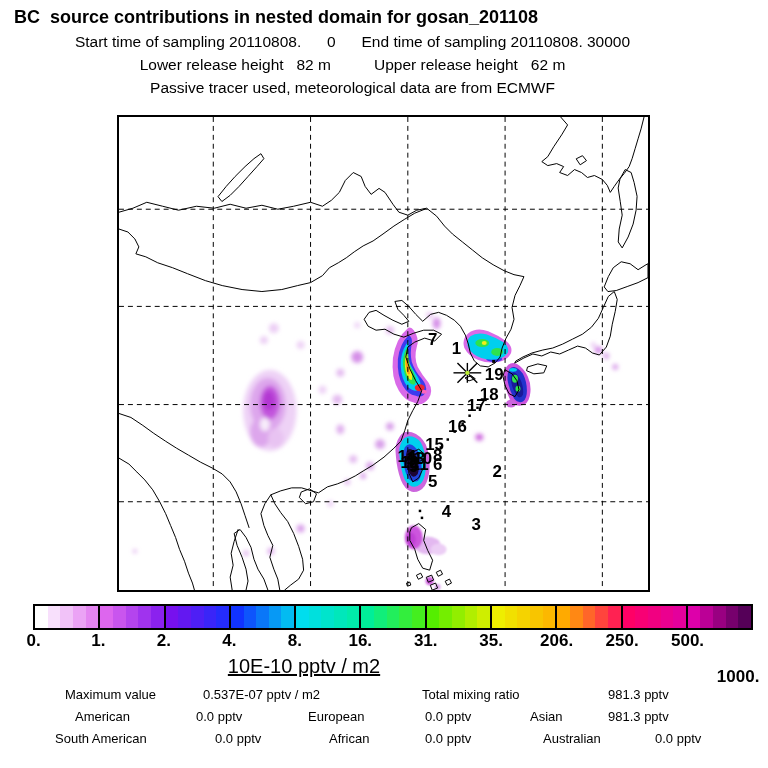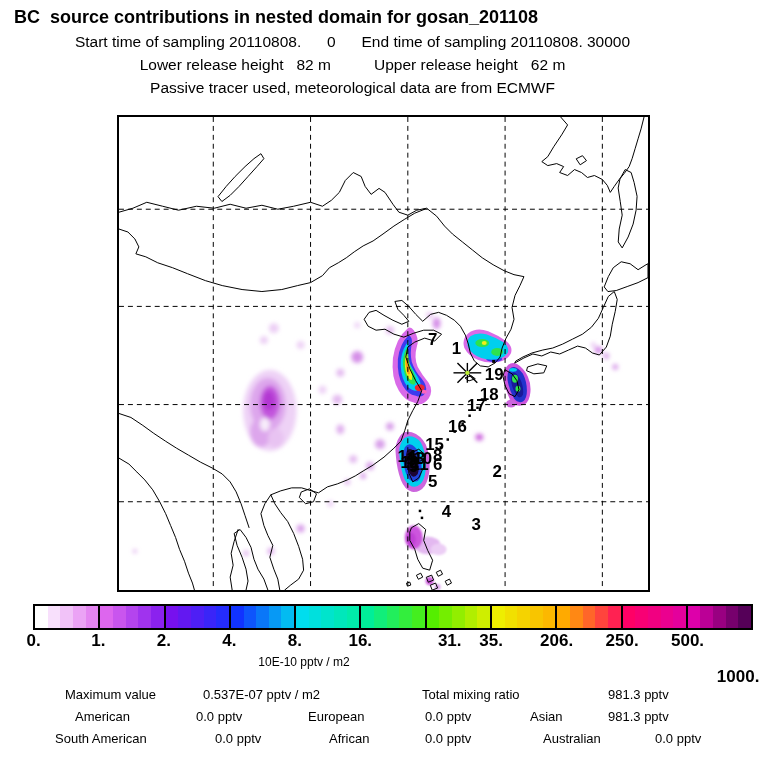--- a/index.html
+++ b/index.html
@@ -18,21 +18,21 @@
   .station{font-family:"Liberation Sans",sans-serif;font-size:17px;font-weight:bold;
            text-anchor:middle;}
   #colorbar{position:absolute;left:33px;top:604px;width:720px;height:26px;
             border:2px solid #000;box-sizing:border-box;display:flex;}
   .cb-cell{flex:1;}
   .cb-cell.seg-start{border-left:2px solid #000;}
   #cb-ticks{position:absolute;left:33px;top:631px;width:720px;height:20px;}
   .tick{position:absolute;top:0;font-size:17px;font-weight:bold;transform:translateX(-50%);white-space:pre;}
   .tick:first-child{transform:translateX(-45%);}
   .tick:last-child{transform:translateX(-85%);}
-  #units{position:absolute;left:0;top:655px;width:608px;text-align:center;font-size:12px;}
+  #units{position:absolute;left:0;top:655px;width:608px;text-align:center;font-size:20px;text-decoration:underline;}
   .stat{position:absolute;font-size:13px;white-space:pre;}
 </style>
 </head>
 <body>
 
 <div id="title" class="hdr">BC  source contributions in nested domain for gosan_201108</div>
 <div id="hline2" class="hdr">Start time of sampling 20110808.      0      End time of sampling 20110808. 30000</div>
 <div id="hline3" class="hdr">Lower release height   82 m          Upper release height   62 m</div>
 <div id="hline4" class="hdr">Passive tracer used, meteorological data are from ECMWF</div>
 
@@ -273,21 +273,21 @@
     <div class="cb-cell" style="background: rgb(119, 0, 109);"></div>
     <div class="cb-cell" style="background: rgb(85, 0, 88);"></div>
   </div>
 <div id="cb-ticks">
     <span class="tick" style="left: 0%;">0.</span>
     <span class="tick" style="left: 9.09091%;">1.</span>
     <span class="tick" style="left: 18.1818%;">2.</span>
     <span class="tick" style="left: 27.2727%;">4.</span>
     <span class="tick" style="left: 36.3636%;">8.</span>
     <span class="tick" style="left: 45.4545%;">16.</span>
-    <span class="tick" style="left: 54.5455%; margin-left: 24px;">31.</span>
+    <span class="tick" style="left: 54.5455%;">31.</span>
     <span class="tick" style="left: 63.6364%;">35.</span>
     <span class="tick" style="left: 72.7273%;">206.</span>
     <span class="tick" style="left: 81.8182%;">250.</span>
     <span class="tick" style="left: 90.9091%;">500.</span>
     <span class="tick" style="left: 100%; margin-top: 36px;">1000.</span>
   </div>
 <div id="units">10E-10 pptv / m2</div>
 
 <span class="stat" style="left:65px;top:687px;">Maximum value</span>
 <span class="stat" style="left:203px;top:687px;">0.537E-07 pptv / m2</span>

